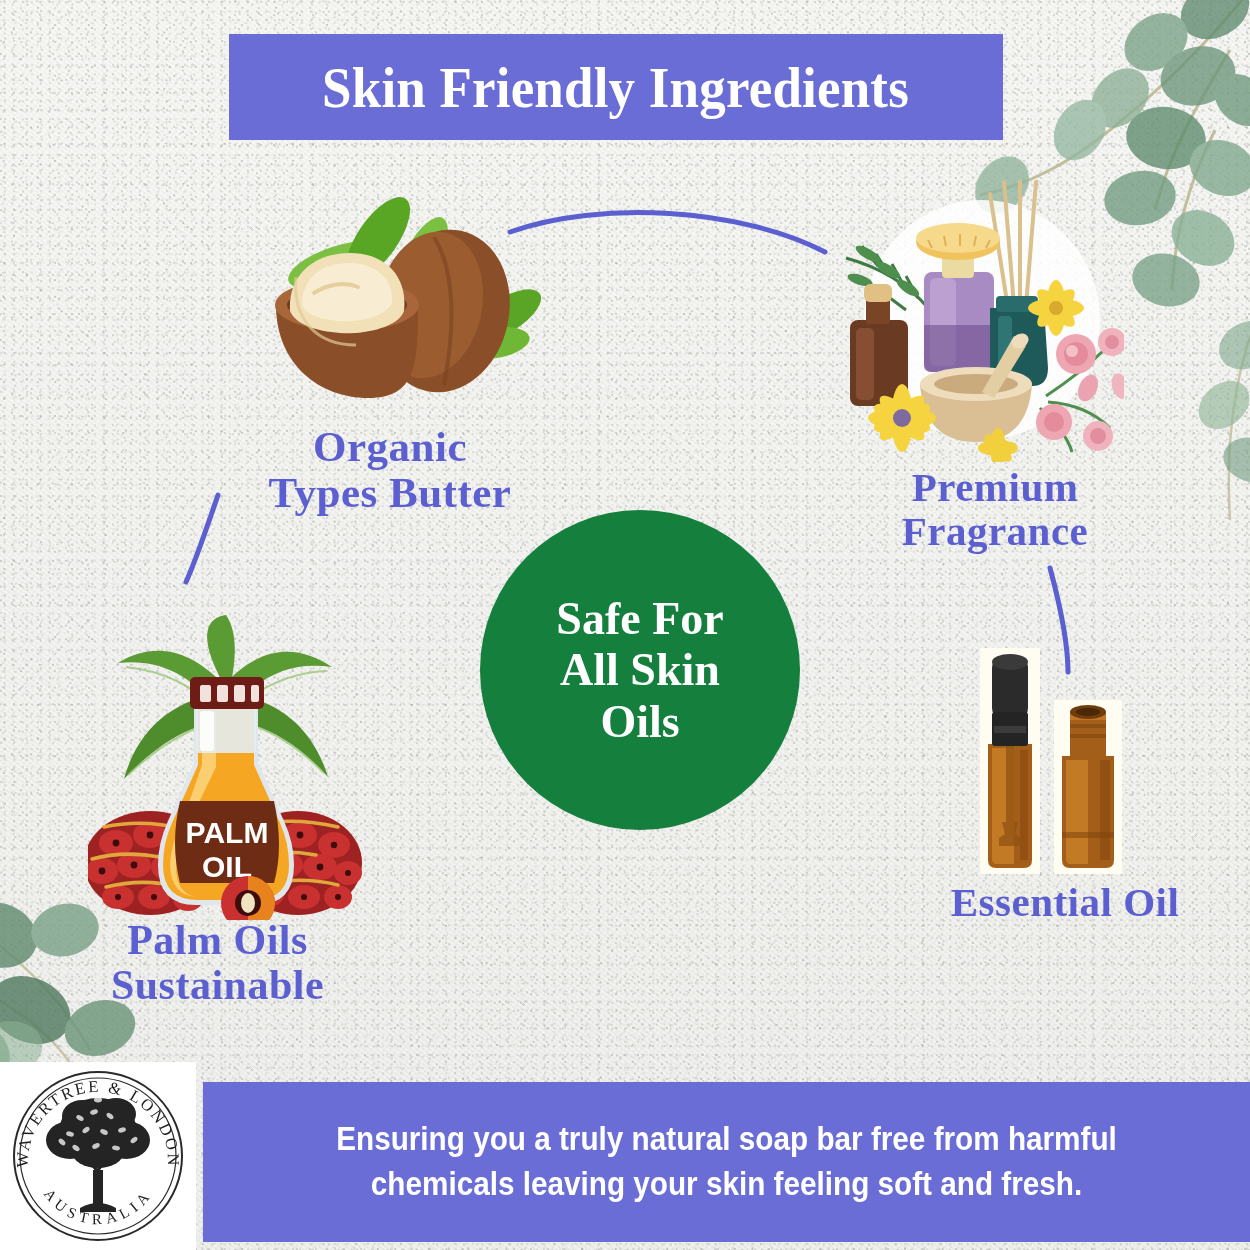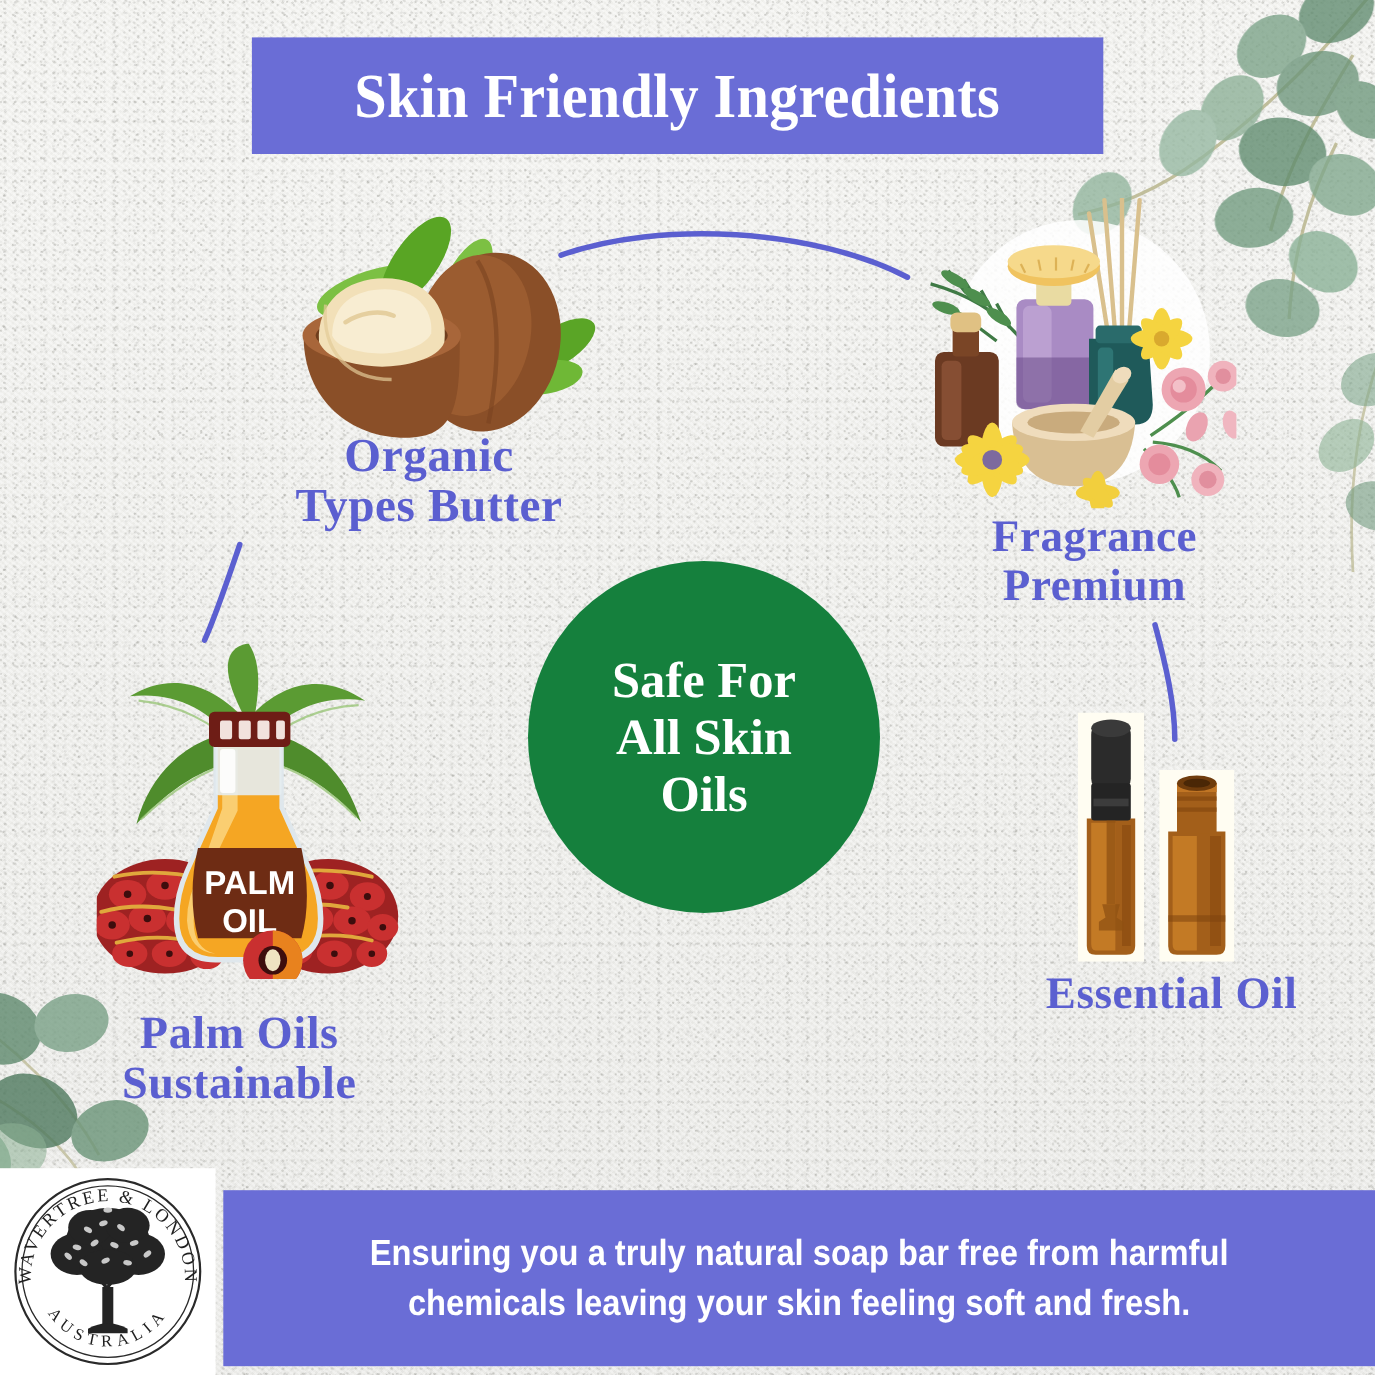--- a/index.html
+++ b/index.html
@@ -59,33 +59,33 @@
     color:#fff; font-weight:bold; font-size:46px; line-height:1.12;
     font-family:"Liberation Serif", serif; text-align:center;
   }
 
   
   .lbl{
     position:absolute; color:#5b5fd0; font-weight:bold;
     font-family:"Liberation Serif", serif; text-align:center;
     line-height:1.08; z-index:4; letter-spacing:.5px;
   }
-  #label-shea{ left:205px; top:392px; width:370px; font-size:43px; }
+  #label-shea{ left:205px; top:424px; width:370px; font-size:43px; }
   #label-fragrance{ left:845px; top:465px; width:300px; font-size:41px; }
   #label-palm{ left:45px; top:918px; width:345px; font-size:42px; }
   #label-essential{ left:890px; top:880px; width:350px; font-size:41px; }
 
   
   #connectors{position:absolute;inset:0;z-index:3;pointer-events:none;}
 
   
   .illus{position:absolute; z-index:4;}
   #illus-shea{ left:258px; top:193px; width:295px; height:220px; }
   #illus-fragrance{ left:832px; top:180px; width:292px; height:282px; }
-  #illus-palm{ left:88px; top:585px; width:275px; height:305px;text-decoration:underline; }
+  #illus-palm{ left:88px; top:615px; width:275px; height:305px;text-decoration:underline; }
   #illus-essential{ left:958px; top:638px; width:185px; height:245px; }
 
   
   #bottom-banner{
     position:absolute; left:203px; top:1082px; width:1047px; height:160px;
     background:#6a6dd6; z-index:6;
     display:flex; flex-direction:column; justify-content:center;
   }
   #bottom-banner .bl{
     color:#fff; font-size:33px; line-height:1.35; text-align:center;
@@ -300,22 +300,22 @@
       <circle cx="222" cy="242" r="18" fill="#eda6b2"></circle>
       <circle cx="222" cy="242" r="10" fill="#e48c9c"></circle>
       <circle cx="266" cy="256" r="15" fill="#f0b3bd"></circle>
       <circle cx="266" cy="256" r="8" fill="#e18f9e"></circle>
       <ellipse cx="256" cy="208" rx="9" ry="14" fill="#eaa3b0" transform="rotate(25 256 208)"></ellipse>
       <ellipse cx="288" cy="206" rx="8" ry="13" fill="#f0b6c0" transform="rotate(-15 288 206)"></ellipse>
     </g>
   </svg>
 </div>
 <div class="lbl" id="label-fragrance">
+  <div>Premium</div>
   <div>Fragrance</div>
-  <div>Premium</div>
 </div>
 
 <div class="illus" id="illus-palm">
   <svg width="275" height="305" viewBox="0 0 275 305">
 
     <g fill="#5b9b33">
       <path d="M136 70 C96 28 60 30 30 48 C70 44 100 58 128 92 Z"></path>
       <path d="M136 70 C176 26 214 32 244 52 C204 46 172 60 144 94 Z"></path>
       <path d="M136 70 C106 16 122 2 138 0 C150 18 148 44 142 74 Z"></path>
     </g>

